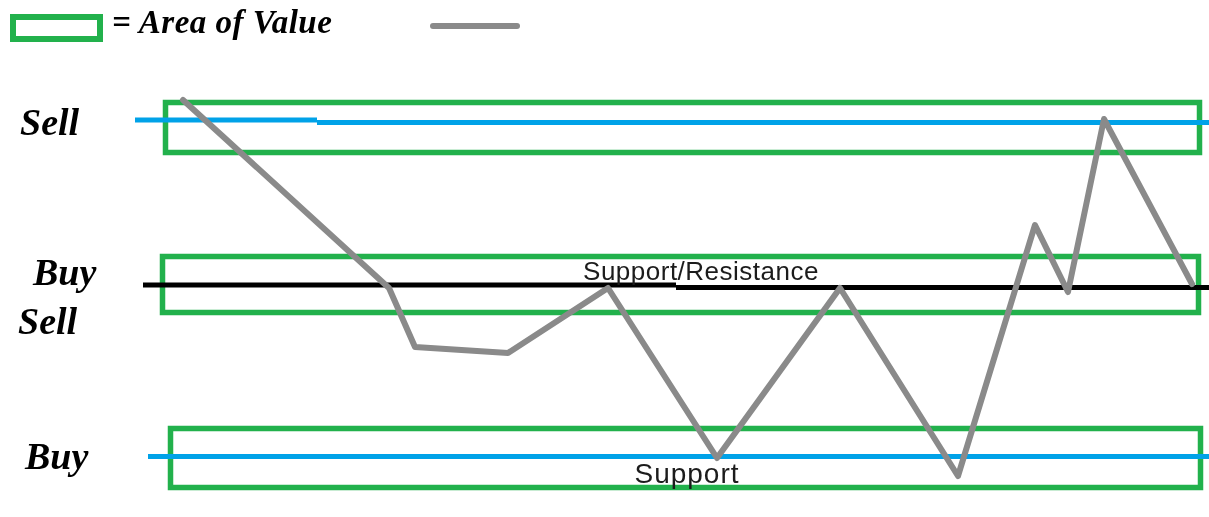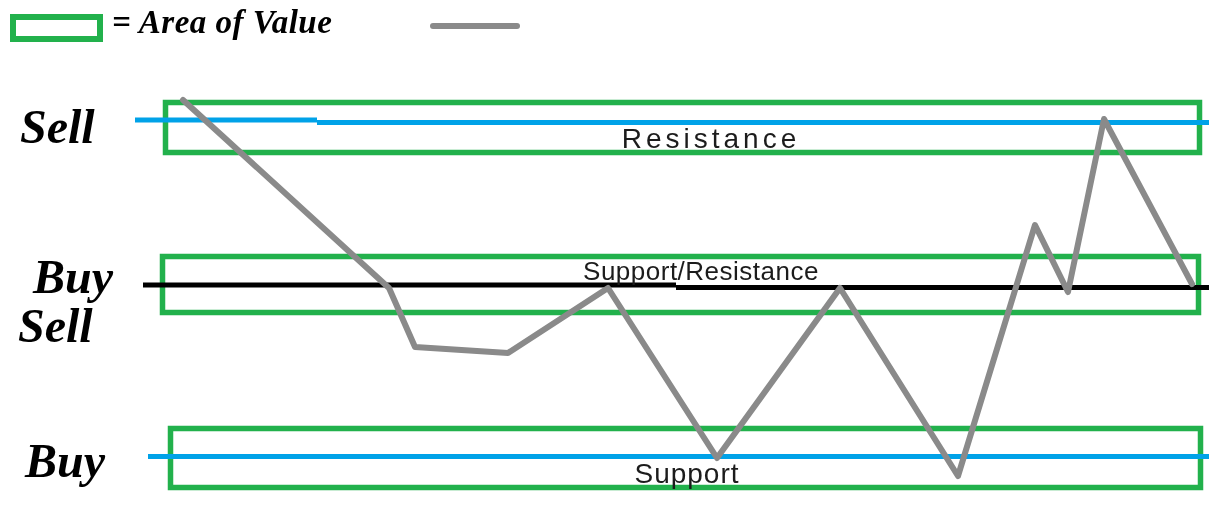--- a/index.html
+++ b/index.html
@@ -34,21 +34,21 @@
     color: #000;
     white-space: nowrap;
   }
   #legend-area-label  { left: 112px; }
   #legend-price-label { left: 538px; }
   
   .side-label {
     position: absolute;
     font-family: "Liberation Serif", serif;
     font-weight: bold; font-style: italic;
-    font-size: 48px; line-height: 1;
+    font-size: 38px; line-height: 1;
     color: #000;
     white-space: nowrap;
   }
   #side-sell-top    { left: 20px; top: 103px; }
   #side-buy-mid     { left: 33px; top: 253px; }
   #side-sell-mid    { left: 18px; top: 302px; }
   #side-buy-bottom  { left: 25px; top: 437px; }
   
   .zone-label {
     position: absolute;
@@ -108,17 +108,16 @@
 
   <div class="legend-swatch-box"></div>
   <div class="legend-text" id="legend-area-label">= Area of Value</div>
   <div class="legend-line"></div>
 
   <div class="side-label" id="side-sell-top">Sell</div>
   <div class="side-label" id="side-buy-mid">Buy</div>
   <div class="side-label" id="side-sell-mid">Sell</div>
   <div class="side-label" id="side-buy-bottom">Buy</div>
 
-  <div class="zone-label" id="zone-label-resistance">Resistance</div>
   <div class="zone-label" id="zone-label-support-resistance">Support/Resistance</div>
   <div class="zone-label" id="zone-label-support">Support</div>
 
 </div>
 
 </body></html>

